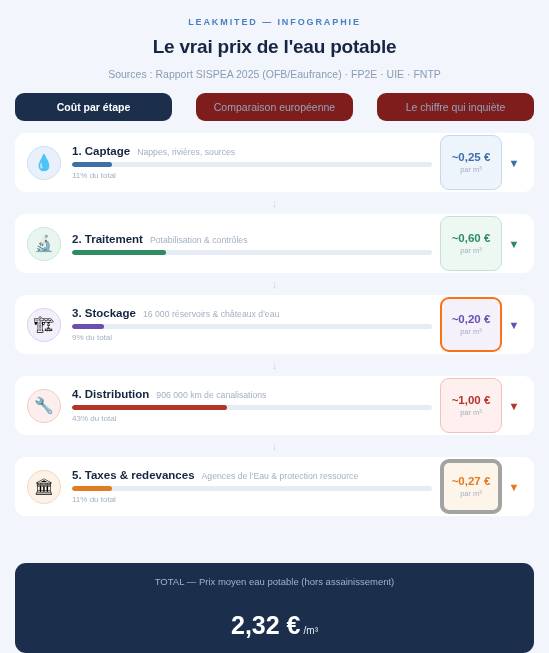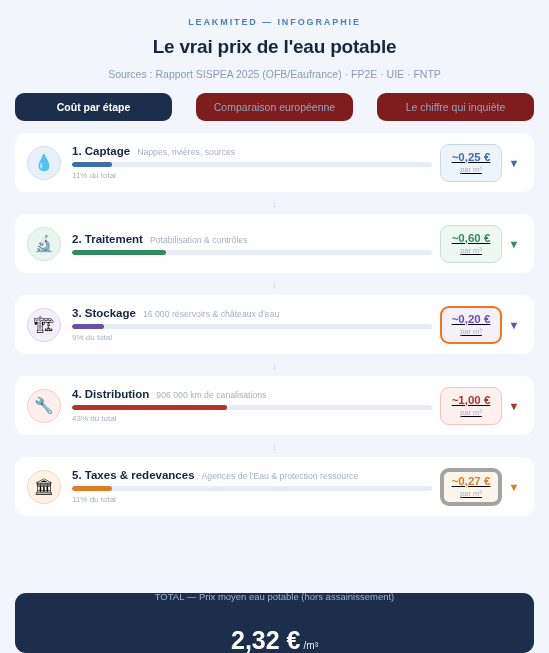--- a/index.html
+++ b/index.html
@@ -128,28 +128,27 @@
     height: 100%;
     border-radius: 3px;
   }
   .step-pct {
     margin-top: 4px;
     font-size: 8px;
     color: #a3b0c2;
   }
   .pill {
     width: 62px;
-    height: 38px;
+    height: 55px;
     border-radius: 9px;
     display: flex;
     flex-direction: column;
     align-items: center;
     justify-content: center;
     flex: 0 0 62px;
-    text-decoration: underline;
   }
   .pill-amount {
     font-size: 11.5px;
     font-weight: bold;
     line-height: 1.1;
   }
   .pill-unit {
     font-size: 7.5px;
     color: #a3b0c2;
     margin-top: 2px;
@@ -171,21 +170,21 @@
     justify-content: center;
     color: #c5d5e8;
     font-size: 11px;
   }
 
   
   .total-card {
     margin: 9px 3px 0 3px;
     background: #1b2f4d;
     border-radius: 11px;
-    height: 60px;
+    height: 90px;
     display: flex;
     flex-direction: column;
     align-items: center;
     justify-content: center;
     gap: 16px;
   }
   .total-label {
     font-size: 9.5px;
     color: #9db2cd;
   }

